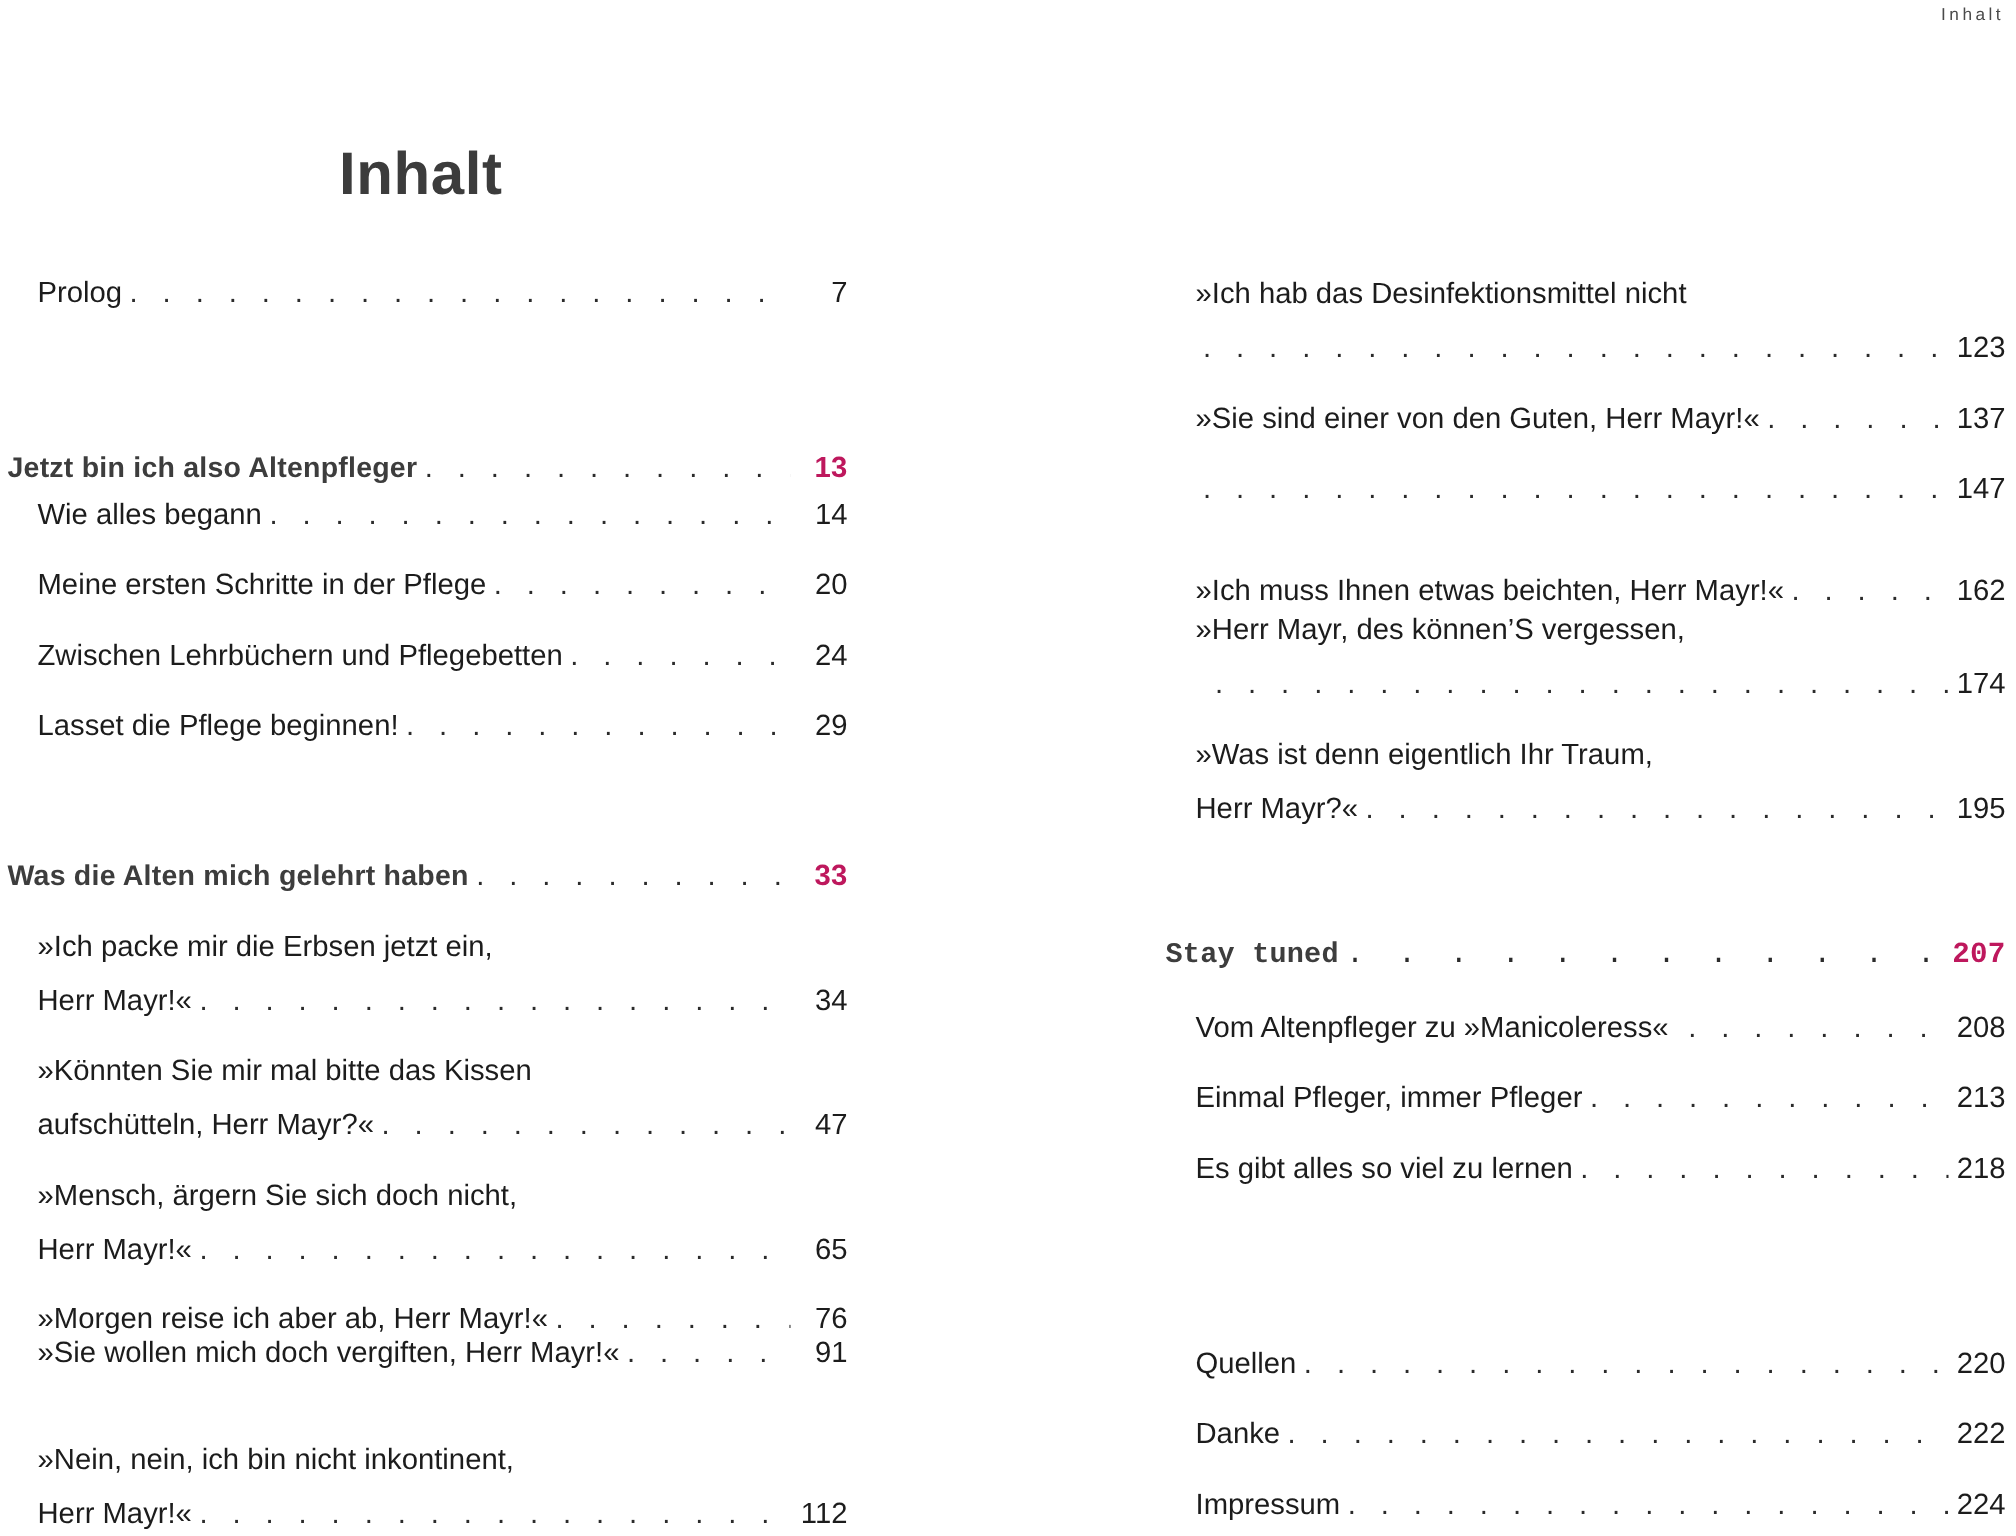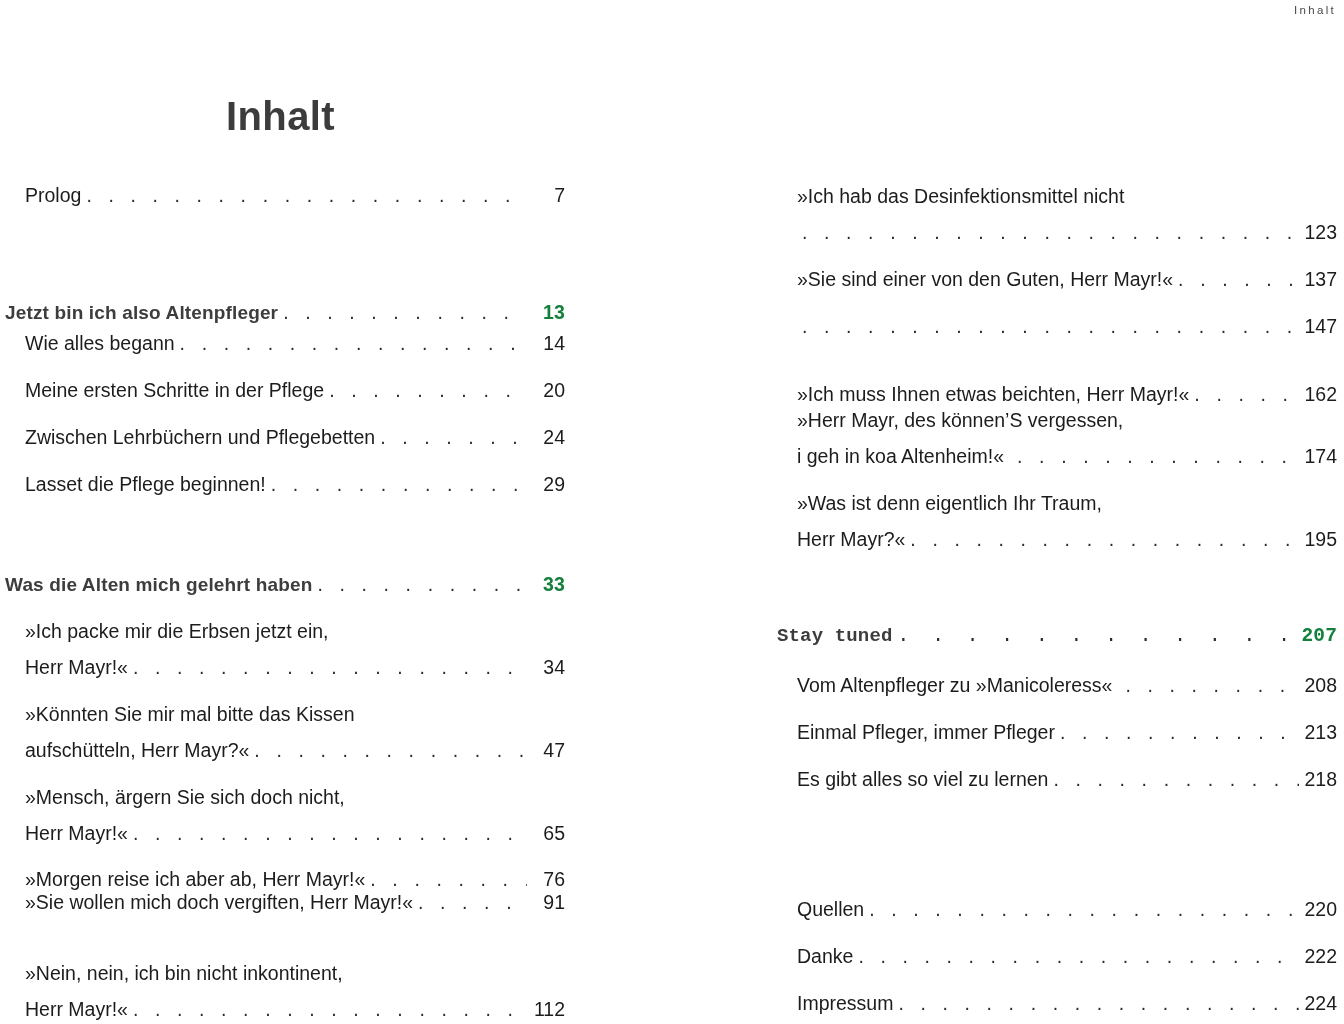--- a/index.html
+++ b/index.html
@@ -113,21 +113,21 @@
   }
   .col-left  .line.leader .pg { width: 36px; }
   .col-right .line.leader .pg { width: 36px; }
 
   .entry.section .dots {
     color: #2b2b2b;
     font-weight: 400;
   }
   .entry.section .pg {
     font-weight: 700;
-    color: #15803d;
+    color: #be185d;
   }
 
   
   .line.leader .dots.gap-wide { margin-left: 13px; }
 </style>
 </head>
 <body>
 
 <div class="running-head">
   <span>Inhalt</span>
@@ -257,21 +257,20 @@
       <div class="entry" style="top: 344px; margin-top: 32px;">
         <div class="line leader">
           <span class="txt">»Ich muss Ihnen etwas beichten, Herr Mayr!«</span>
           <span class="dots">. . . . . . . . . . . . . . . . . . . . . . . . . . . . . . . . . . . . . . . . . . . . . . . . . . . . . . . . . . . . . . . . . . . . . . . . . . . . . . . . . . . . . . . . . . </span>
           <span class="pg">162</span>
         </div>
       </div>
       <div class="entry" style="top: 402px;">
         <div class="line first">»Herr Mayr, des können’S vergessen,</div>
         <div class="line leader">
-          <span class="txt">i geh in koa Altenheim!«</span>
           <span class="dots gap-wide">. . . . . . . . . . . . . . . . . . . . . . . . . . . . . . . . . . . . . . . . . . . . . . . . . . . . . . . . . . . . . . . . . . . . . . . . . . . . . . . . . . . . . . . . . . </span>
           <span class="pg">174</span>
         </div>
       </div>
       <div class="entry" style="top: 485px;">
         <div class="line first">»Was ist denn eigentlich Ihr Traum,</div>
         <div class="line leader">
           <span class="txt">Herr Mayr?«</span>
           <span class="dots">. . . . . . . . . . . . . . . . . . . . . . . . . . . . . . . . . . . . . . . . . . . . . . . . . . . . . . . . . . . . . . . . . . . . . . . . . . . . . . . . . . . . . . . . . . </span>
           <span class="pg">195</span>

